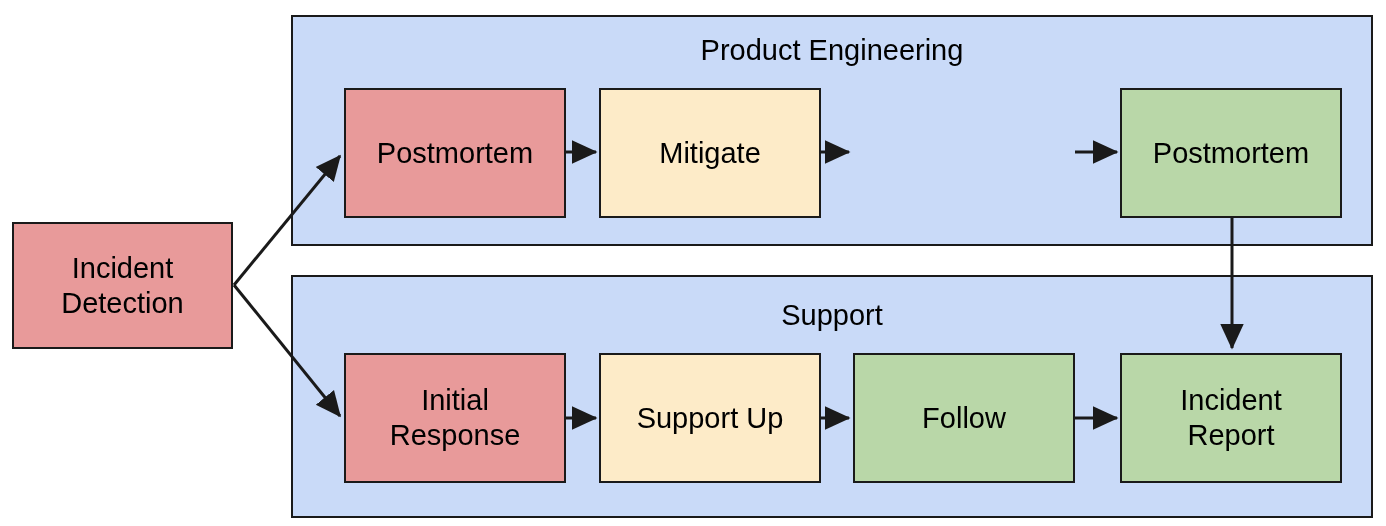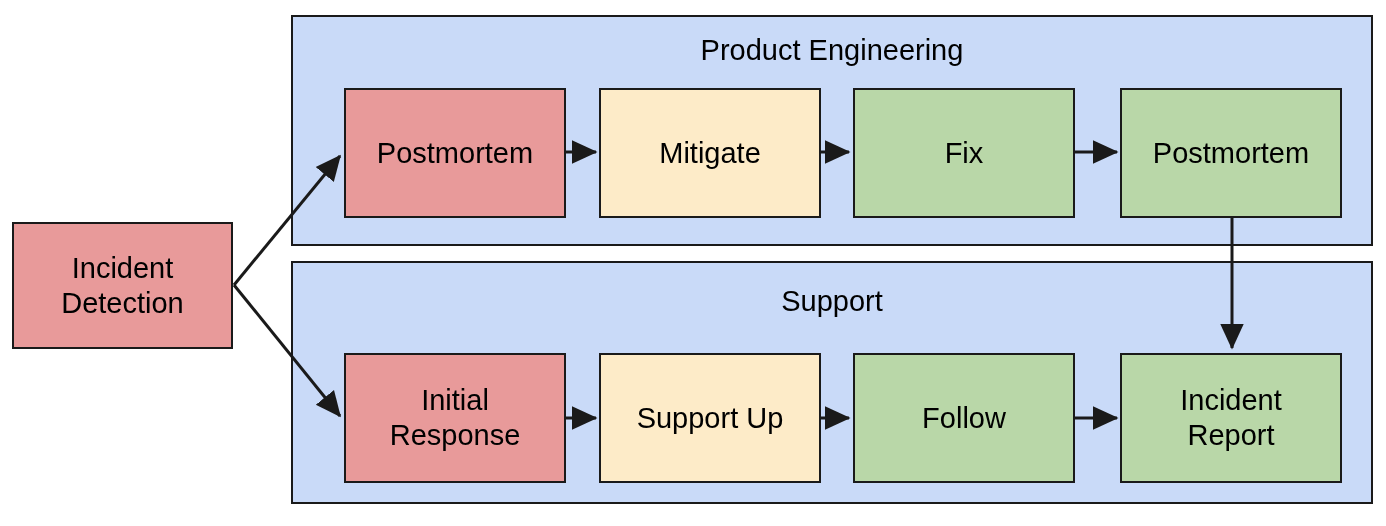--- a/index.html
+++ b/index.html
@@ -63,21 +63,21 @@
 </style>
 </head>
 <body>
 
 <div id="canvas">
 
   <div class="lane" style="left:291px; top:15px; width:1082px; height:231px;">
     <div class="lane-title" style="top:16px;">Product Engineering</div>
   </div>
 
-  <div class="lane" style="left:291px; top:261px; width:1082px; height:243px;padding-left:28px;">
+  <div class="lane" style="left:291px; top:275px; width:1082px; height:243px;padding-left:28px;">
     <div class="lane-title" style="top:21px;">Support</div>
   </div>
 
   <svg id="edges" viewBox="0 0 1386 526" xmlns="http://www.w3.org/2000/svg">
     <defs>
       <marker id="arrowhead" markerWidth="9" markerHeight="9" refX="8" refY="4.5" orient="auto" markerUnits="strokeWidth">
         <path d="M0,0.6 L8.5,4.5 L0,8.4 z" fill="#1a1a1a"></path>
       </marker>
     </defs>
 
@@ -102,23 +102,20 @@
   </div>
 
   <div class="node fill-red" style="left:344px; top:88px; width:222px; height:130px;">
     <span class="node-label">Postmortem</span>
   </div>
 
   <div class="node fill-yellow" style="left:599px; top:88px; width:222px; height:130px;">
     <span class="node-label">Mitigate</span>
   </div>
 
-  <div class="node fill-green" style="left:853px; top:88px; width:222px; height:130px;">
-    <span class="node-label">Fix</span>
-  </div>
 
   <div class="node fill-green" style="left:1120px; top:88px; width:222px; height:130px;text-align:center;">
     <span class="node-label">Postmortem</span>
   </div>
 
   <div class="node fill-red" style="left:344px; top:353px; width:222px; height:130px;justify-content:center;">
     <span class="node-label">Initial
 Response</span>
   </div>
 

